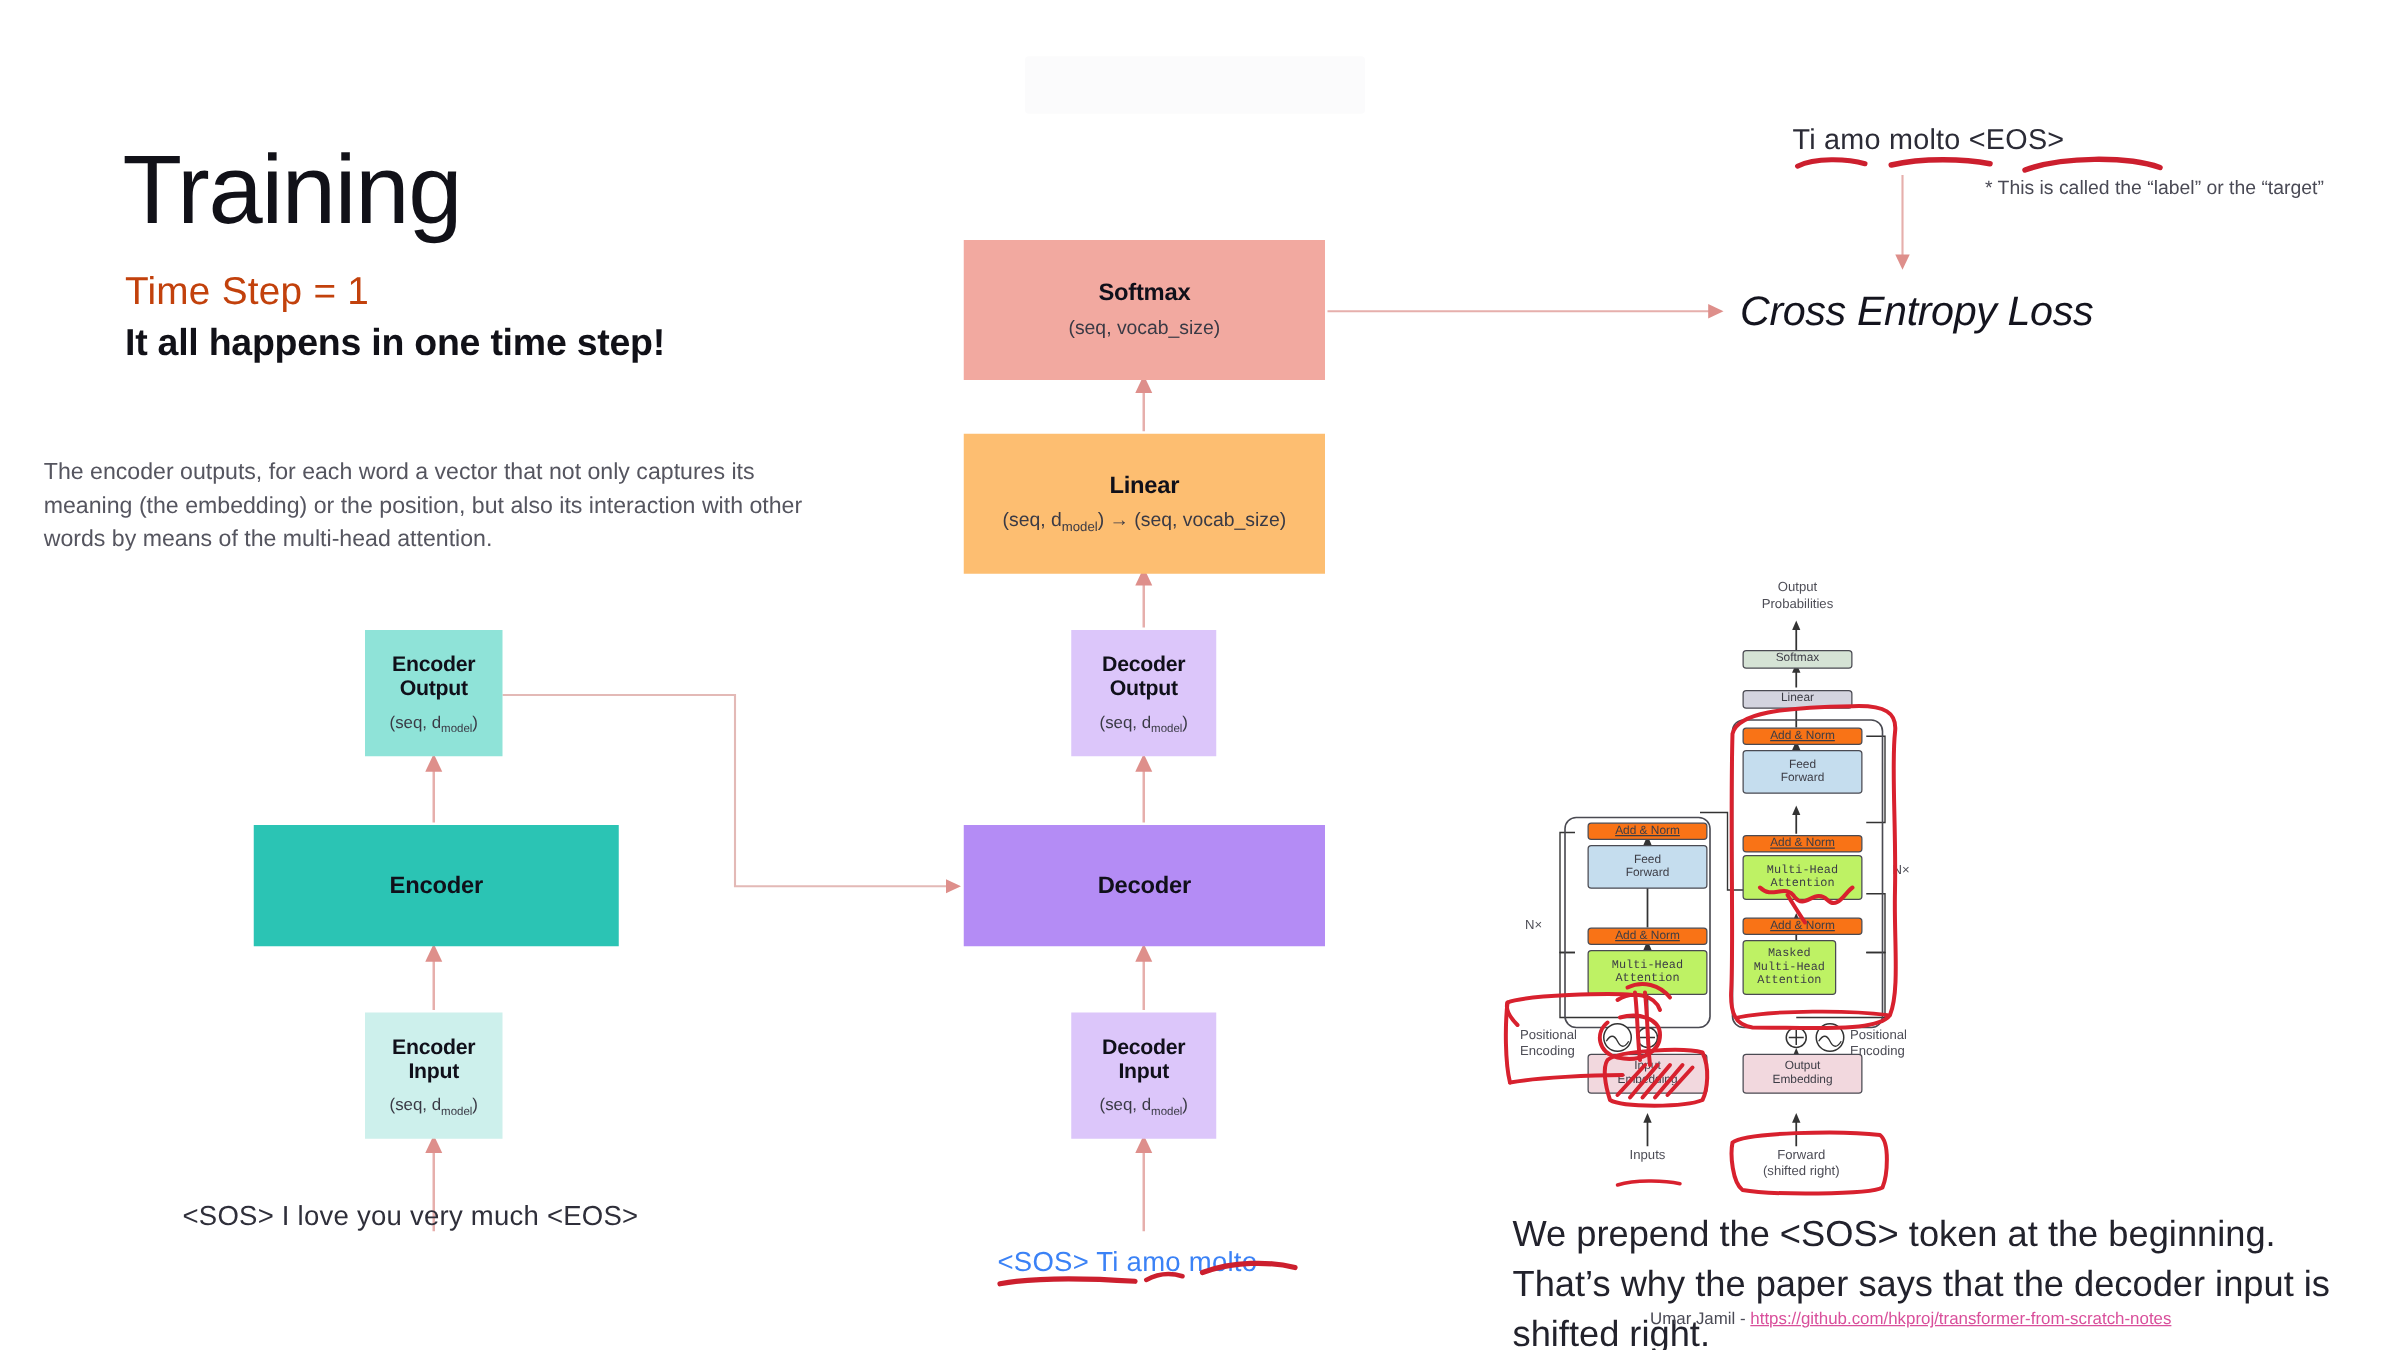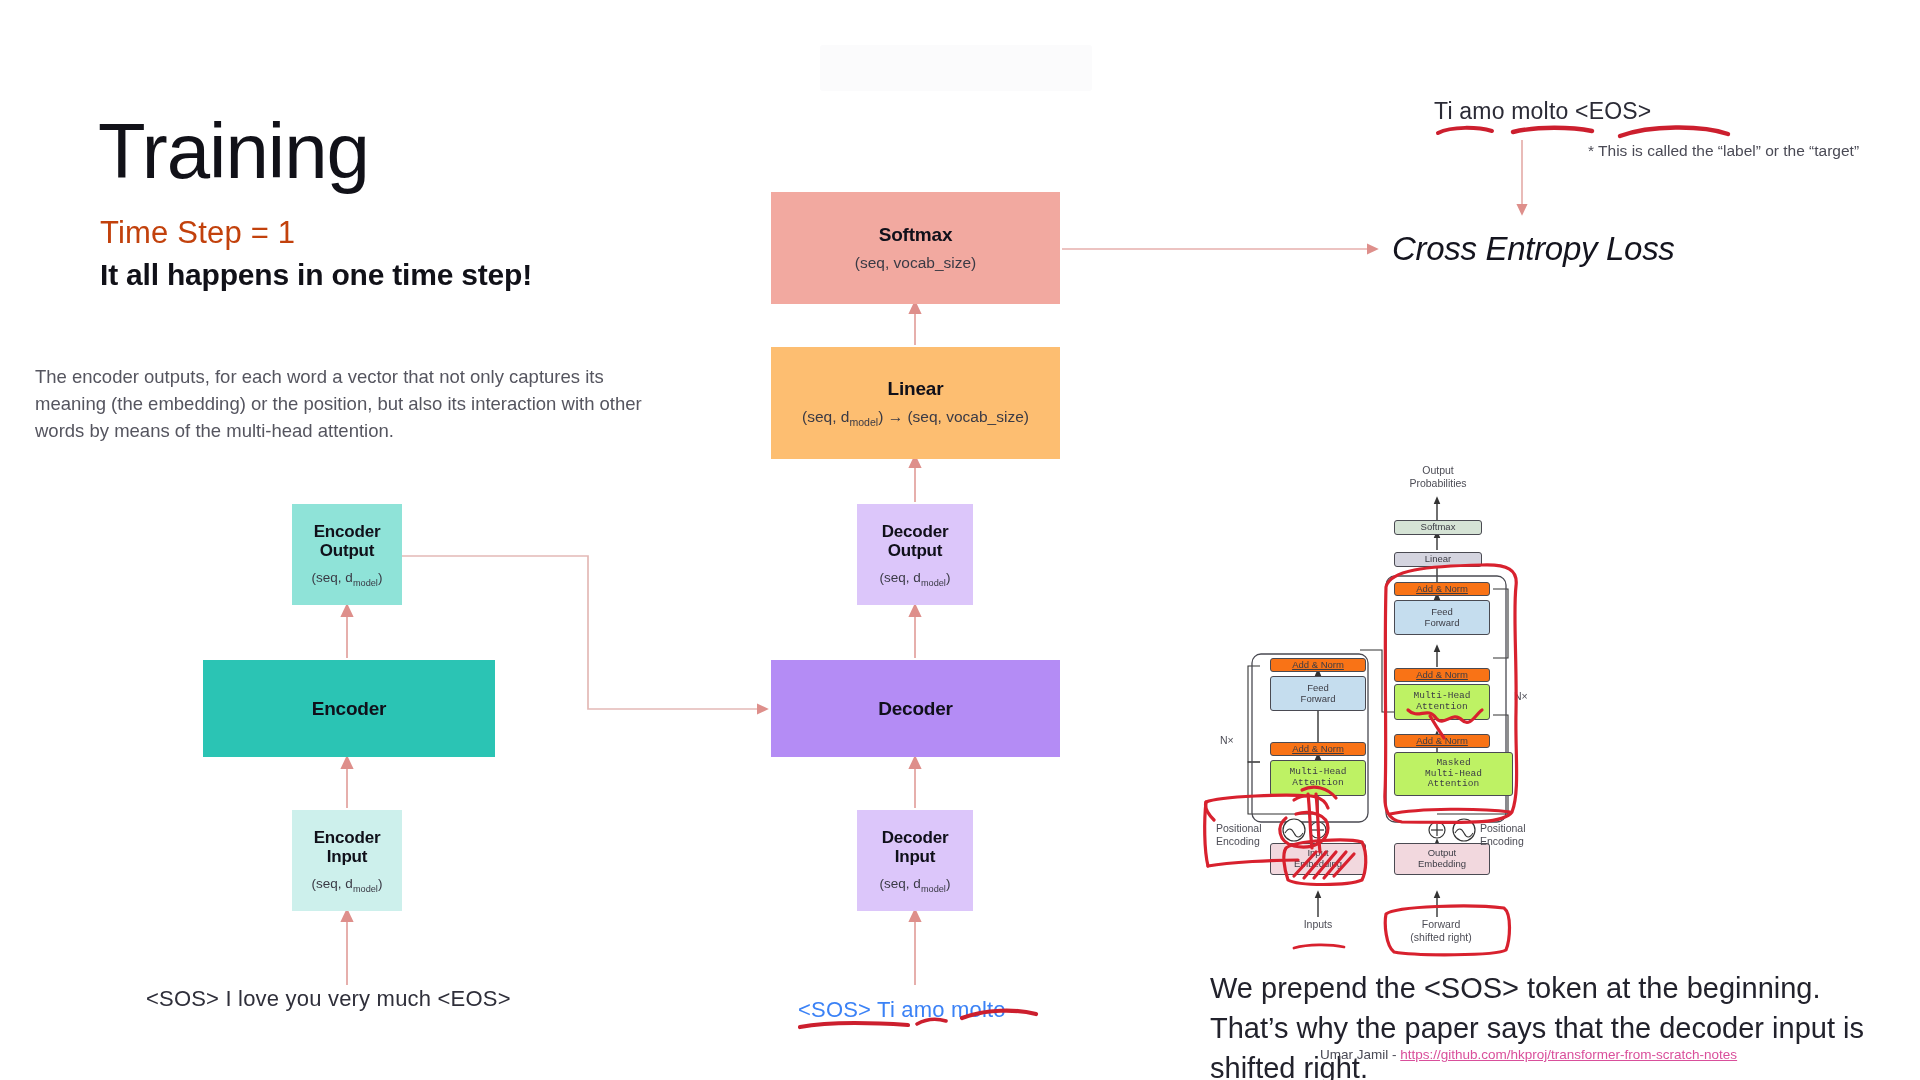--- a/index.html
+++ b/index.html
@@ -47,21 +47,21 @@
   .node.small .sub{font-size:13.5px;}
   .node.big .ttl{font-size:19px;}
   .node.big .sub{font-size:15.5px;}
 
   sub{font-size:0.68em;}
 
   
   #enc-output{left:292px;top:504px;width:110px;height:101px;background:#8FE3D8;}
   #encoder   {left:203px;top:660px;width:292px;height:97px;background:#2BC4B4;}
   #enc-input {left:292px;top:810px;width:110px;height:101px;background:#CDF0EC;}
-  #enc-sentence{left:146px;top:986px;font-size:22px;color:#2f2f3a;letter-spacing:0.2px;}
+  #enc-sentence{left:146px;top:960px;font-size:22px;color:#2f2f3a;letter-spacing:0.2px;}
 
   
   #softmax{left:771px;top:192px;width:289px;height:112px;background:#F2A9A0;}
   #linear {left:771px;top:347px;width:289px;height:112px;background:#FDBE71;}
   #dec-output{left:857px;top:504px;width:116px;height:101px;background:#DCC6FA;}
   #decoder{left:771px;top:660px;width:289px;height:97px;background:#B48CF5;}
   #dec-input{left:857px;top:810px;width:116px;height:101px;background:#DCC6FA;}
   #dec-sentence{left:798px;top:986px;font-size:22px;color:#3b82f6;letter-spacing:0.2px;margin-top:11px;}
 
   
@@ -283,21 +283,21 @@
   <div class="abox addnorm" style="left:204px;top:206px;width:96px;height:14px;">
       <span>Add &amp; Norm</span>
     </div>
   <div class="abox mha" style="left:204px;top:222px;width:96px;height:36px;flex-direction:column;">
     <span>Multi-Head</span>
       <span>Attention</span>
   </div>
   <div class="abox addnorm" style="left:204px;top:272px;width:96px;height:14px;">
       <span>Add &amp; Norm</span>
     </div>
-  <div class="abox mha" style="left:204px;top:290px;width:119px;height:44px;flex-direction:column;">
+  <div class="abox mha" style="left:204px;top:290px;width:75px;height:44px;flex-direction:column;">
     <span>Masked</span>
       <span>Multi-Head</span>
       <span>Attention</span>
   </div>
   <div class="abox emb" style="left:204px;top:381px;width:96px;height:32px;flex-direction:column;">
     <span>Output</span>
       <span>Embedding</span>
   </div>
   <div class="abs lbl" style="left:206px;top:456px;width:90px;">
     <span>Forward</span><br><span>(shifted right)</span>

